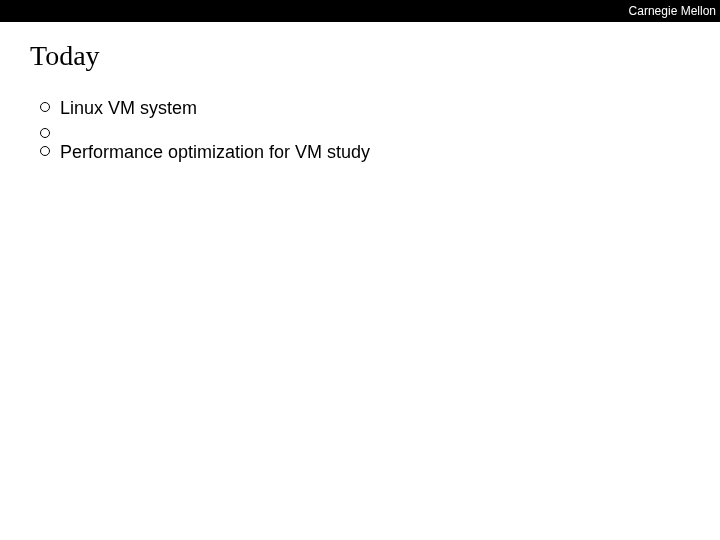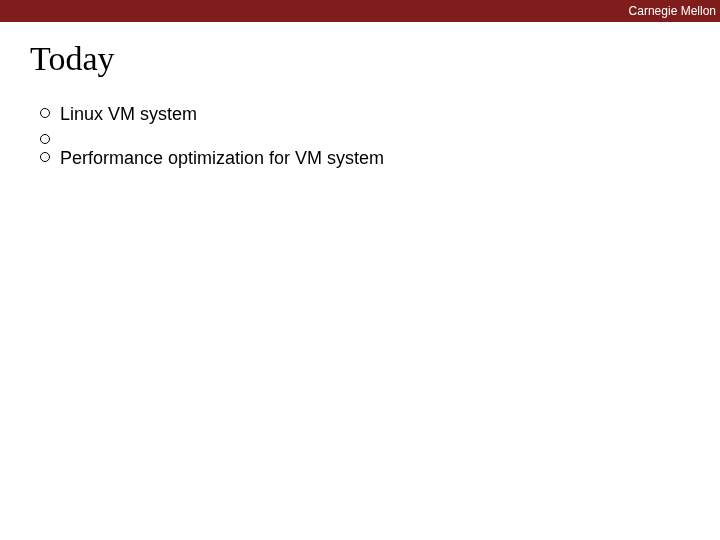--- a/index.html
+++ b/index.html
@@ -6,36 +6,36 @@
     body {
       width: 720px;
       height: 540px;
       background: #ffffff;
       font-family: Arial, Helvetica, sans-serif;
       overflow: hidden;
     }
     .header-bar {
       width: 100%;
       height: 22px;
-      background: #7f1d1d;
+      background: #000000;
       display: flex;
       justify-content: flex-end;
       align-items: center;
       padding-right: 4px;
     }
     .header-label {
       color: #ffffff;
       font-size: 12px;
       font-weight: normal;
     }
     .content {
       padding: 18px 30px;
     }
     .slide-title {
-      font-size: 34px;
+      font-size: 28px;
       font-weight: normal;
       color: #000000;
       font-family: "Times New Roman", Times, serif;
       margin-bottom: 24px;
     }
     .bullet-list {
       list-style: none;
       padding-left: 10px;
       margin-top: 18px;
     }
@@ -72,16 +72,16 @@
   <ul class="bullet-list">
     <li class="bullet-item">
       <span class="bullet-marker"></span>
       <span class="bullet-text">Linux VM system</span>
     </li>
     <li class="bullet-item">
       <span class="bullet-marker"></span>
     </li>
     <li class="bullet-item">
       <span class="bullet-marker"></span>
-      <span class="bullet-text">Performance optimization for VM system</span>
+      <span class="bullet-text">Performance optimization for VM study</span>
     </li>
   </ul>
 </div>
 
 </body></html>

